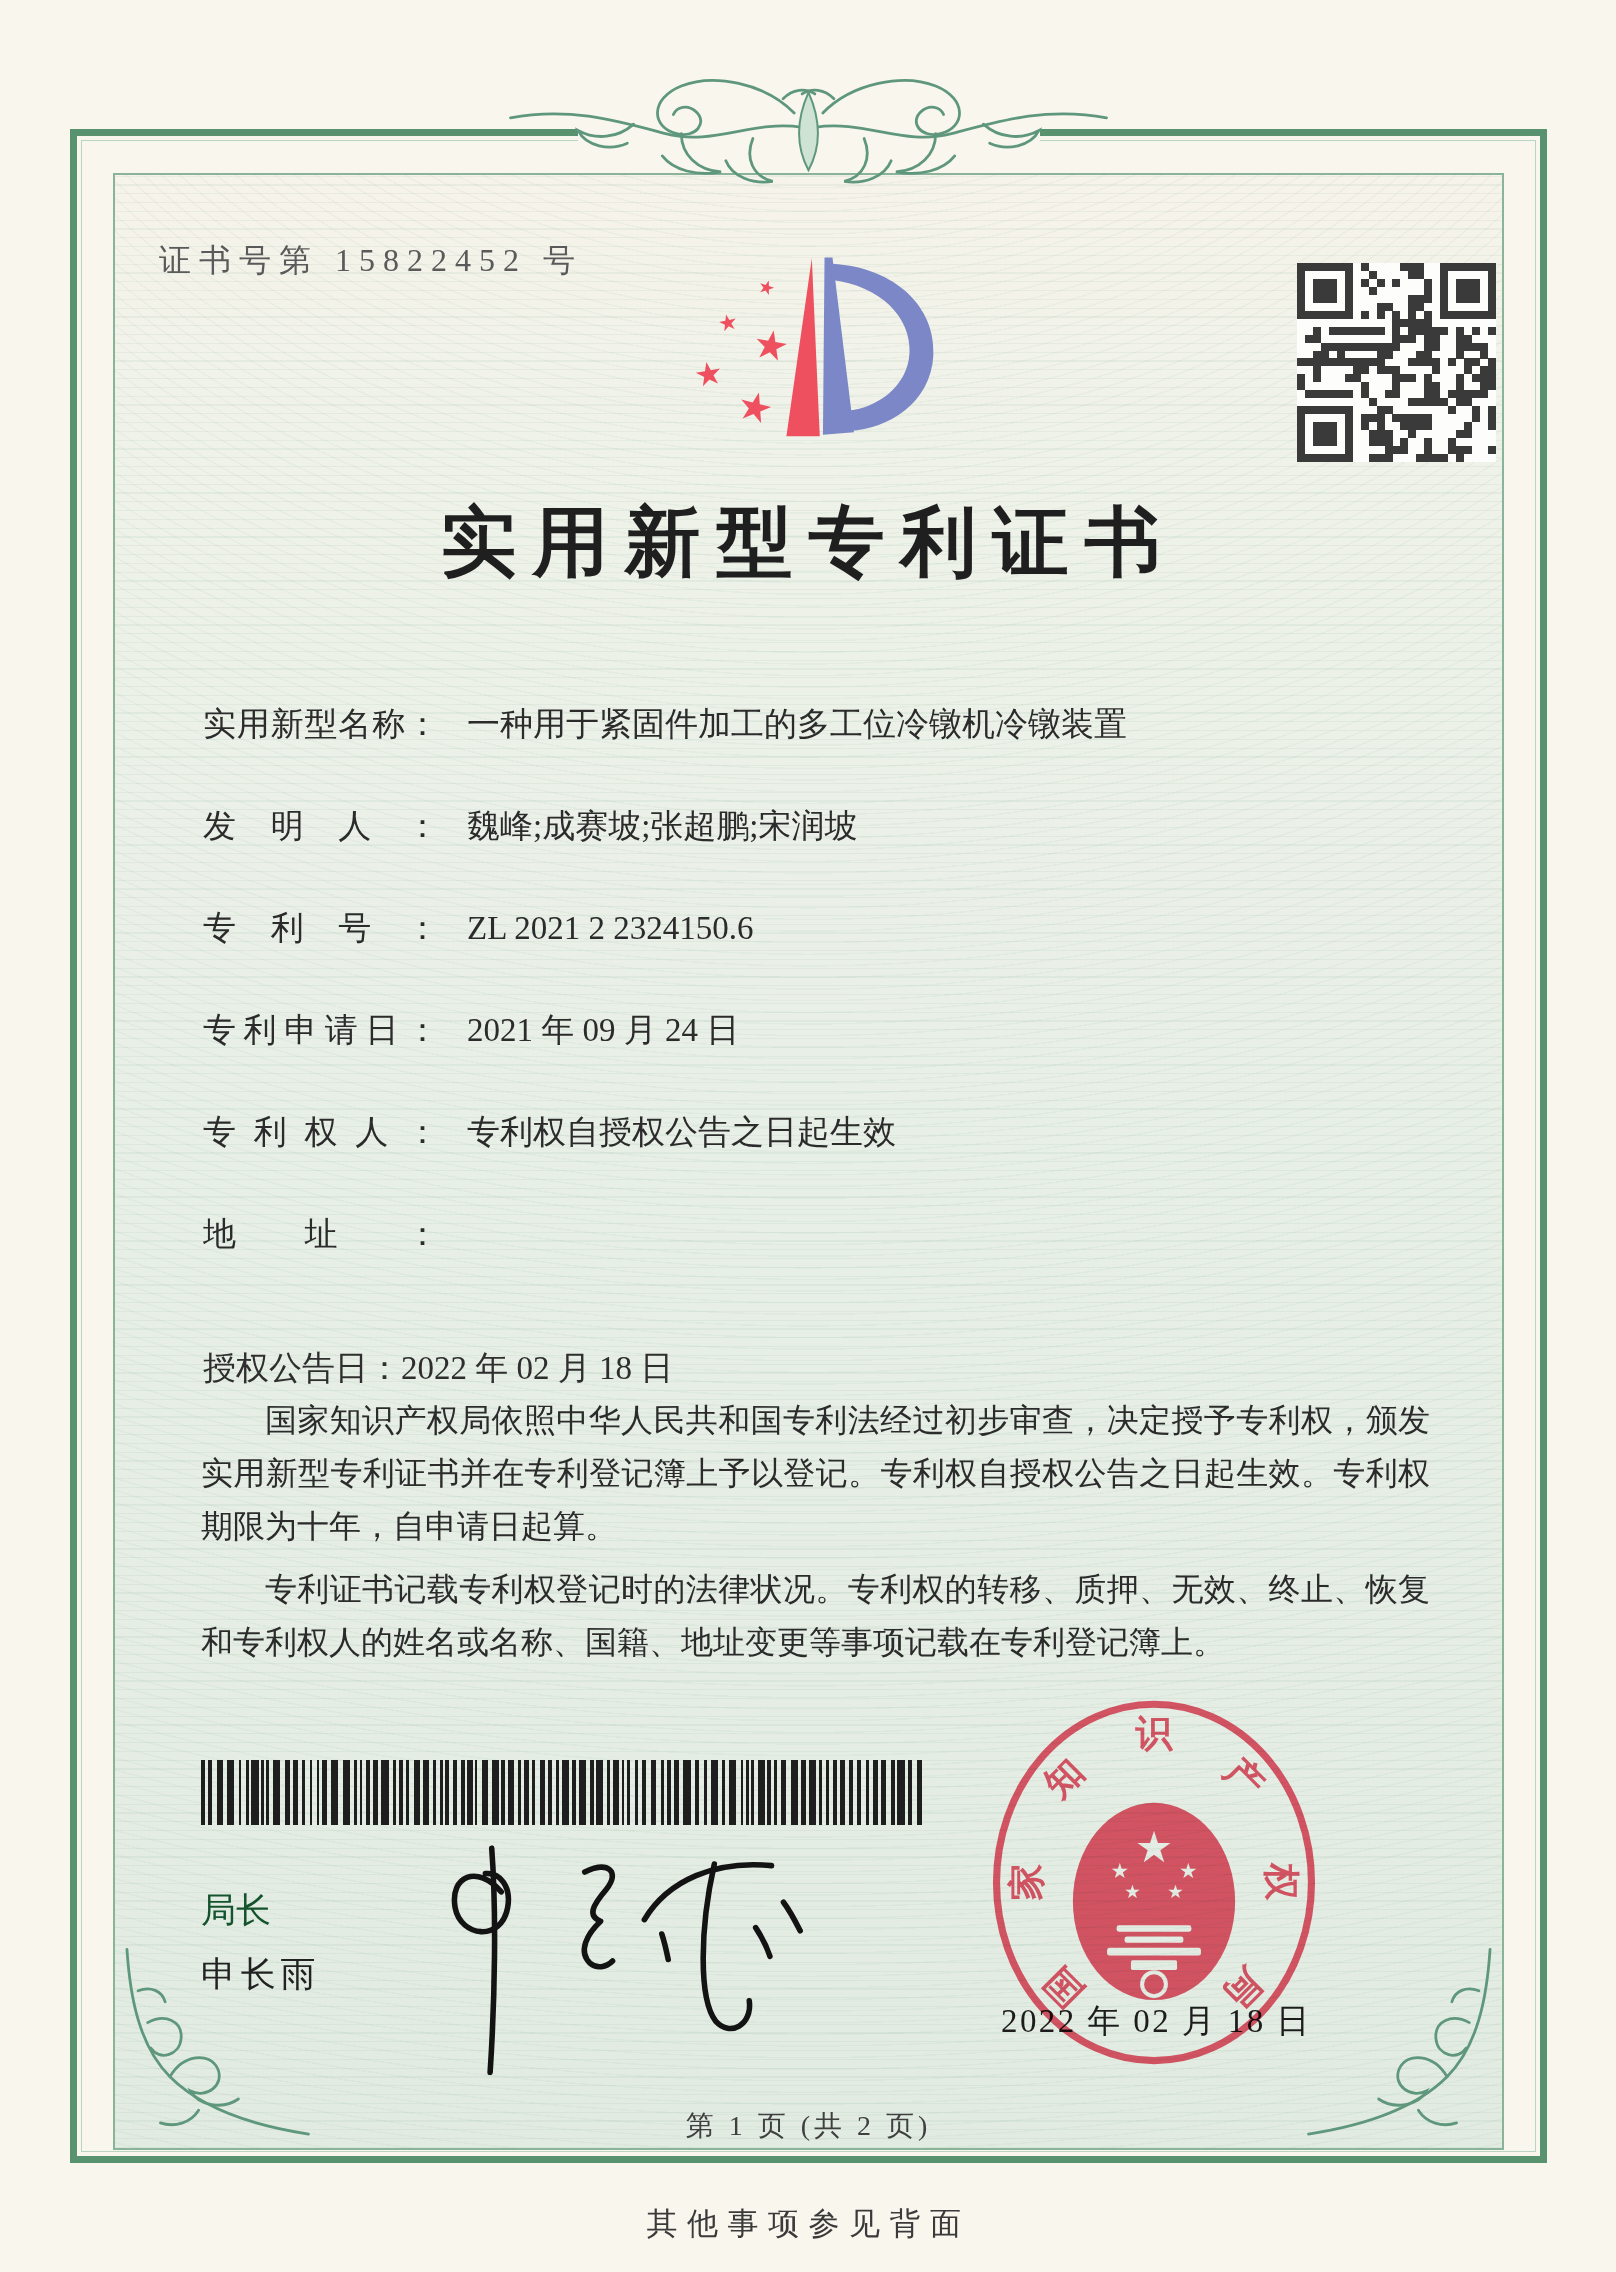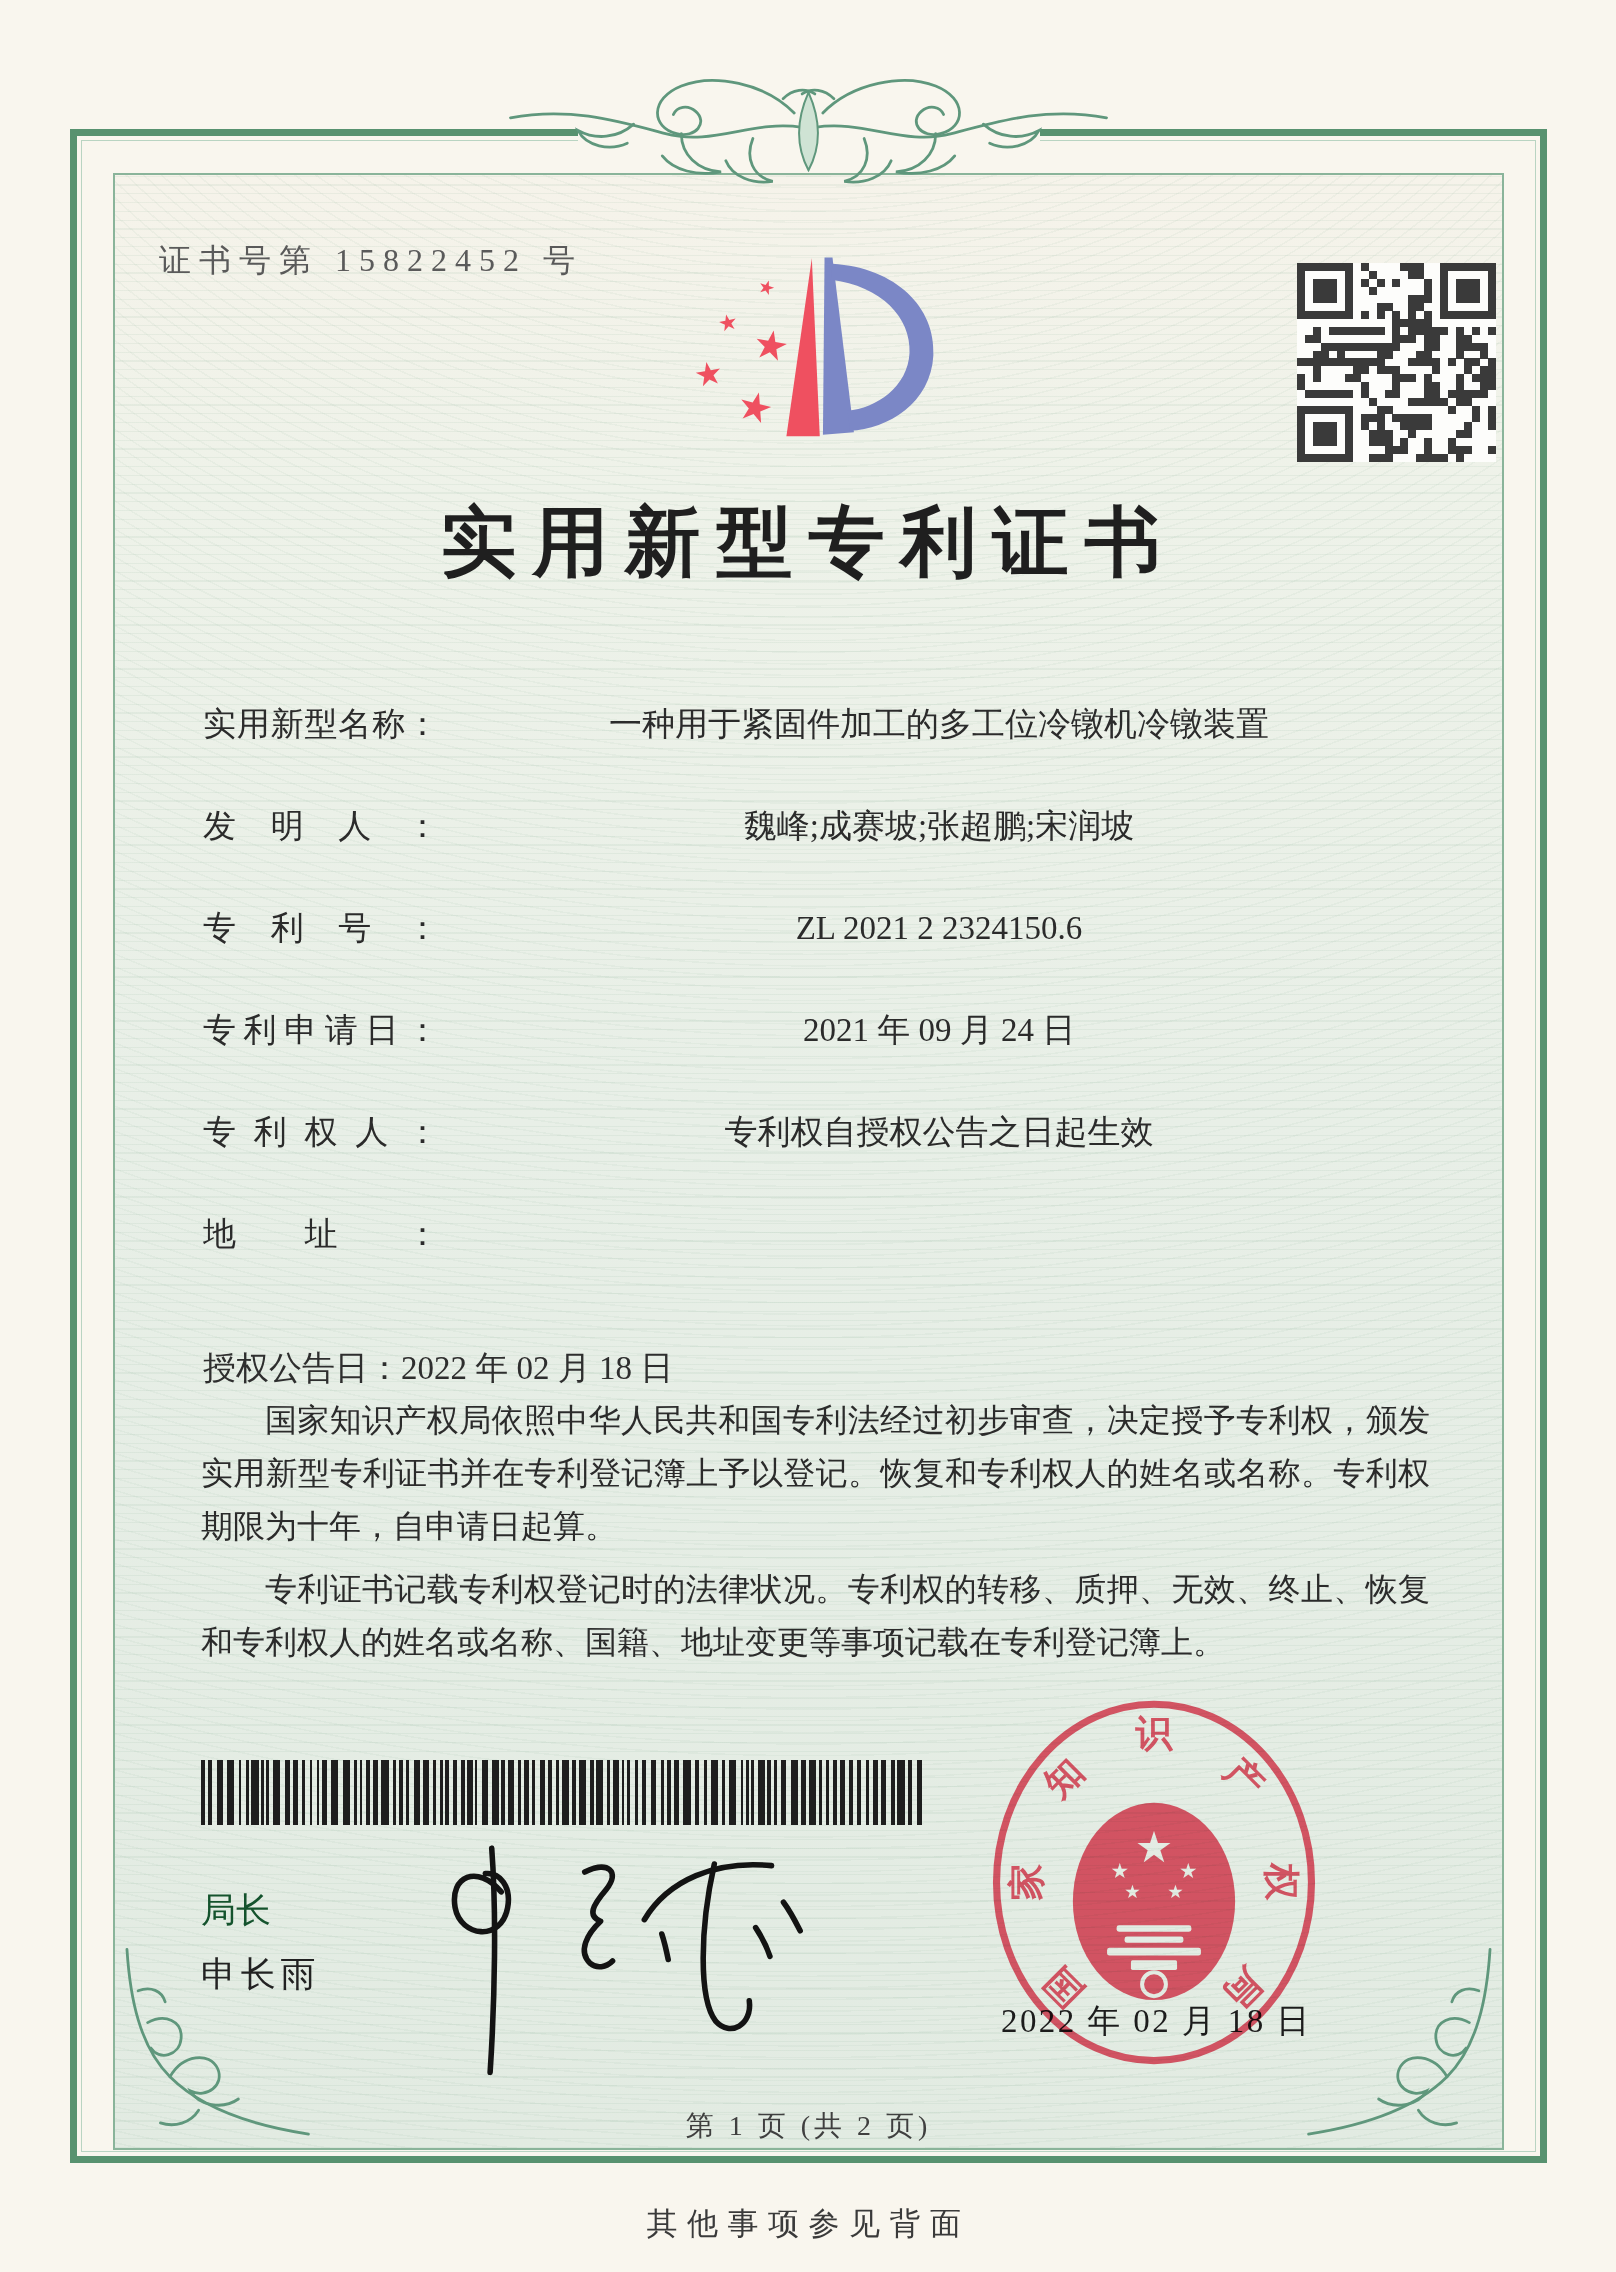--- a/index.html
+++ b/index.html
@@ -26,21 +26,21 @@
   .logo{position:absolute;left:672px;top:232px;width:286px;height:248px;}
   .logo .star{position:absolute;color:#ef5060;line-height:1;}
   .qr{position:absolute;left:1297px;top:263px;width:199px;height:199px;background:#fdfdfb;}
   .qr i{position:absolute;background:#3a3a3a;}
   .title{position:absolute;left:0;top:492px;width:1617px;text-align:center;
         font-size:76px;font-weight:bold;letter-spacing:16px;color:#1f1f1f;}
   
   .fields{position:absolute;left:203px;top:699px;width:1225px;font-size:33px;color:#2b2b2b;}
   .f-row{display:flex;margin-bottom:51px;line-height:51px;}
   .f-label{flex:none;width:236px;text-align:justify;text-align-last:justify;}
-  .f-value{flex:1;margin-left:11px;text-align:center;}
+  .f-value{flex:1;margin-left:28px;}
   .grant-row{position:absolute;left:203px;top:1343px;width:1225px;font-size:33px;line-height:51px;}
   .grant-pair2{position:absolute;left:602px;top:0;}
   
   .paras{position:absolute;left:201px;top:1394px;width:1229px;font-size:32px;line-height:53px;
         text-align:justify;color:#2b2b2b;}
   .paras p{margin:0 0 9.5px 0;text-indent:2em;}
   
   .barcode{position:absolute;left:201px;top:1760px;width:732px;height:65px;display:flex;}
   .barcode i{flex:none;background:#1e1e1e;height:100%;}
   .sig-title{position:absolute;left:201px;top:1887px;font-size:35px;color:#14532d;}
@@ -457,21 +457,21 @@
       <div class="f-row">
         <span class="f-label">地址：</span>
       </div>
     </div>
 
   <div class="grant-row">
     <span>授权公告日：</span><span>2022 年 02 月 18 日</span>
   </div>
 
   <div class="paras">
-    <p>国家知识产权局依照中华人民共和国专利法经过初步审查，决定授予专利权，颁发实用新型专利证书并在专利登记簿上予以登记。恢复和专利权人的姓名或名称。专利权期限为十年，自申请日起算。</p>
+    <p>国家知识产权局依照中华人民共和国专利法经过初步审查，决定授予专利权，颁发实用新型专利证书并在专利登记簿上予以登记。专利权自授权公告之日起生效。专利权期限为十年，自申请日起算。</p>
     <p>专利证书记载专利权登记时的法律状况。专利权的转移、质押、无效、终止、恢复和专利权人的姓名或名称、国籍、地址变更等事项记载在专利登记簿上。</p>
   </div>
 
   <div class="barcode" id="barcode">
       <i style="width: 4px; margin-right: 3.2px;"></i>
       <i style="width: 4px; margin-right: 4.8px;"></i>
       <i style="width: 5.6px; margin-right: 4px;"></i>
       <i style="width: 7.2px; margin-right: 4.8px;"></i>
       <i style="width: 2.4px; margin-right: 4.8px;"></i>
       <i style="width: 3.2px; margin-right: 2.4px;"></i>

